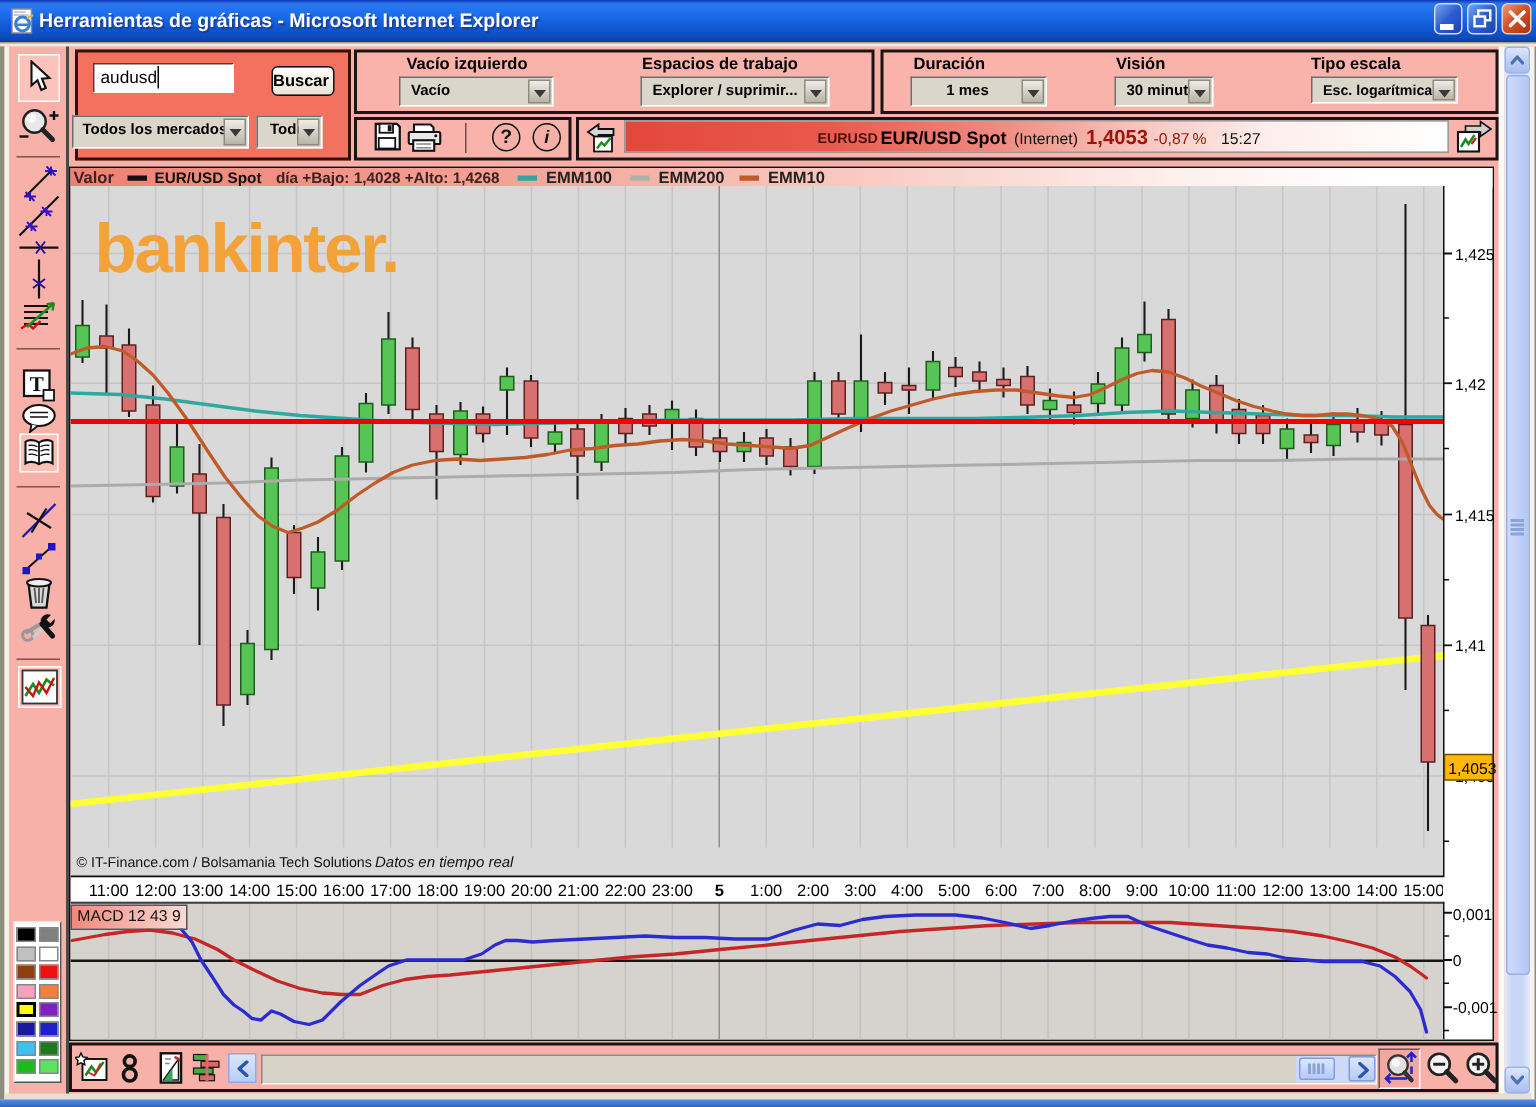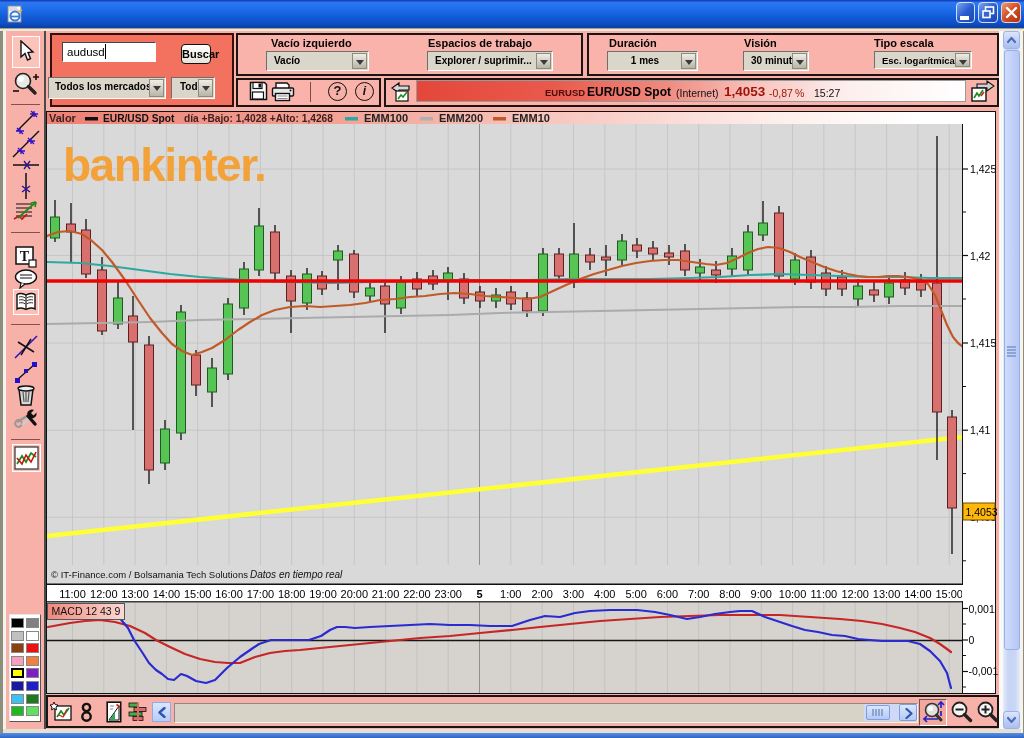--- a/index.html
+++ b/index.html
@@ -11,20 +11,21 @@
 .panel{position:absolute;background:#fab3ab;border:2px solid #1c1414}
 </style></head><body>
 <div class="abs" style="left:0;top:0;width:1024px;height:28px;background:linear-gradient(180deg,#0c35bd 0%,#2e77e8 9%,#2475f2 20%,#1866e4 45%,#1158d4 65%,#0e4ec4 85%,#0a3f9e 100%)">
 <svg class="abs" style="left:6px;top:5px" width="18" height="18" viewBox="0 0 18 18">
       <rect x="2" y="1" width="13" height="16" fill="#fdfdfd" stroke="#888" stroke-width="1"></rect>
       <path d="M3 3 h8 M3 5 h10" stroke="#b8bdd0" stroke-width="1"></path>
       <circle cx="9" cy="11" r="4.6" fill="none" stroke="#3a7edb" stroke-width="2"></circle>
       <path d="M4.6 11.5 h8.8" stroke="#3a7edb" stroke-width="1.8"></path>
       <path d="M12 7 l4-2" stroke="#e8b83c" stroke-width="1.6"></path>
     </svg>
+<div class="abs" style="left:26px;top:6px;font-size:13px;font-weight:bold;color:#fff;text-shadow:1px 1px 1px #1a3a8c">Herramientas de gráficas - Microsoft Internet Explorer</div>
 <div class="abs" style="left:956px;top:2px;width:19px;height:21px;border:1px solid #cfe0f7;border-radius:4px;background:linear-gradient(135deg,#7ba4ef 0%,#2a5cd0 50%,#1c46ae 100%)">
       <div class="abs" style="left:3px;top:13px;width:9px;height:3.5px;background:#fff"></div>
     </div>
 <div class="abs" style="left:978px;top:2px;width:20px;height:21px;border:1px solid #cfe0f7;border-radius:4px;background:linear-gradient(135deg,#7ba4ef 0%,#2a5cd0 50%,#1c46ae 100%)">
 <svg class="abs" style="left:3px;top:3px" width="13" height="13" viewBox="0 0 13 13">
         <rect x="3.5" y="1" width="8" height="6.5" fill="none" stroke="#fff" stroke-width="1.6"></rect>
         <rect x="1" y="5" width="7" height="6.5" fill="#3a66cf" stroke="#fff" stroke-width="1.6"></rect>
       </svg>
     </div>
 <div class="abs" style="left:1001px;top:2px;width:20px;height:21px;border:1px solid #f0d0c0;border-radius:4px;background:linear-gradient(135deg,#f09a72 0%,#d4522a 45%,#b03010 100%)">
@@ -157,21 +158,21 @@
 <div class="abs" style="left:26px;top:681px;width:13px;height:10px;border:1px solid #888;background:#2020c8"></div>
 <div class="abs" style="left:11px;top:694px;width:13px;height:10px;border:1px solid #888;background:#40c0f0"></div>
 <div class="abs" style="left:26px;top:694px;width:13px;height:10px;border:1px solid #888;background:#207820"></div>
 <div class="abs" style="left:11px;top:706px;width:13px;height:10px;border:1px solid #888;background:#20b820"></div>
 <div class="abs" style="left:26px;top:706px;width:13px;height:10px;border:1px solid #888;background:#60e060"></div>
 <div class="abs" style="left:50px;top:33px;width:184px;height:74px;background:#f2725f;border:2px solid #35100a"></div>
 <div class="abs" style="left:62px;top:42px;width:94px;height:20px;background:#fff;border-top:1.5px solid #444;border-left:1.5px solid #444;border-bottom:1px solid #fff;border-right:1px solid #fff">
     <span style="position:absolute;left:4px;top:3px;font-size:11.5px;color:#000">audusd</span>
     <span style="position:absolute;left:42px;top:1px;width:1.2px;height:15px;background:#000"></span>
   </div>
-<div class="abs" style="left:181px;top:44px;width:30px;height:20px;background:linear-gradient(180deg,#ffffff,#e8e4d8);border:1.2px solid #111;border-radius:4px;font-size:11px;font-weight:bold;color:#000;text-align:right;line-height:18px">Buscar</div>
+<div class="abs" style="left:181px;top:44px;width:42px;height:20px;background:linear-gradient(180deg,#ffffff,#e8e4d8);border:1.2px solid #111;border-radius:4px;font-size:11px;font-weight:bold;color:#000;text-align:left;line-height:18px">Buscar</div>
 <div class="dd" style="left:48px;top:77px;width:118px;height:22px;font-weight:bold">
     <span class="tx" style="left:6px">Todos los mercados</span>
     <span class="da"></span>
   </div>
 <div class="dd" style="left:171px;top:77px;width:44px;height:22px;font-weight:bold">
     <span class="tx" style="left:8px">Todos</span>
     <span class="da"></span>
   </div>
 <div class="panel" style="left:236px;top:33px;width:347px;height:43px"></div>
 <div class="lbl" style="left:271px;top:37px">Vacío izquierdo</div>

